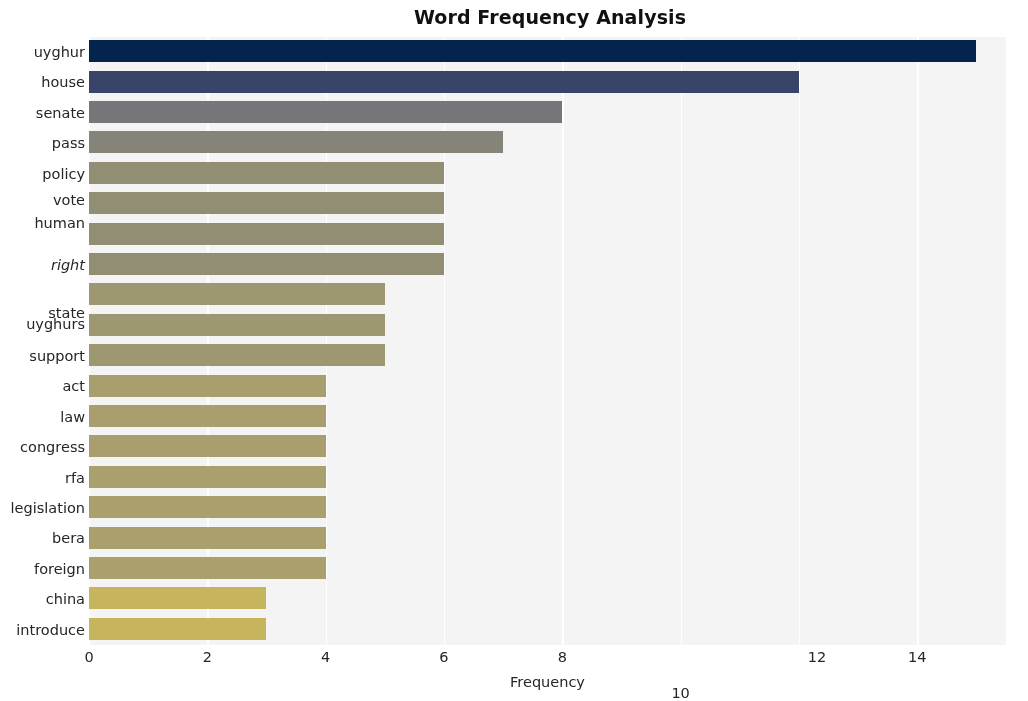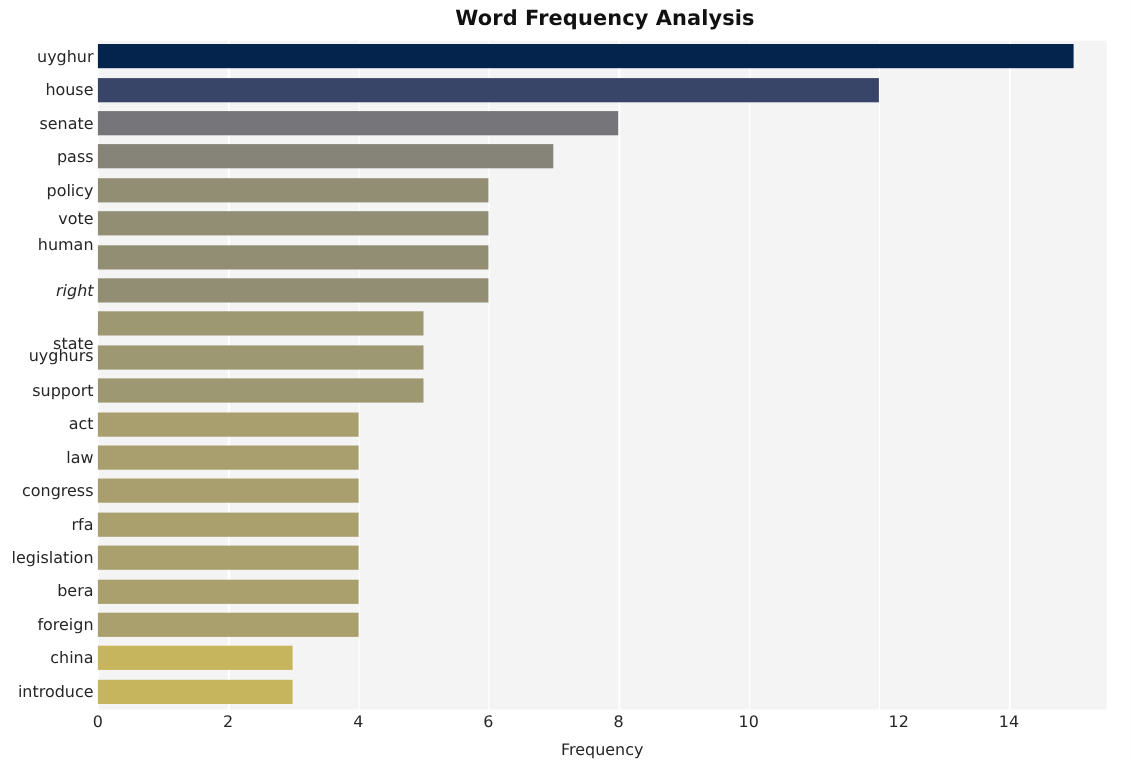--- a/index.html
+++ b/index.html
@@ -223,19 +223,19 @@
       <div class="ytick-label" style="top: 516.8px; height: 30.4px; line-height: 30.4px;">foreign</div>
       <div class="ytick-label" style="top: 547.2px; height: 30.4px; line-height: 30.4px;">china</div>
       <div class="ytick-label" style="top: 577.6px; height: 30.4px; line-height: 30.4px;">introduce</div>
     </div>
   <div id="xlabels-layer">
       <div class="xtick-label" style="left: 0px;">0</div>
       <div class="xtick-label" style="left: 118.323px;">2</div>
       <div class="xtick-label" style="left: 236.645px;">4</div>
       <div class="xtick-label" style="left: 354.968px;">6</div>
       <div class="xtick-label" style="left: 473.29px;">8</div>
-      <div class="xtick-label" style="left: 591.613px;">10</div>
+      <div class="xtick-label" style="left: 591.613px; margin-top: 36px;">10</div>
       <div class="xtick-label" style="left: 728px;">12</div>
       <div class="xtick-label" style="left: 828.258px;">14</div>
     </div>
   <div id="xaxis-title">Frequency</div>
 
 </div>
 
 </body></html>

